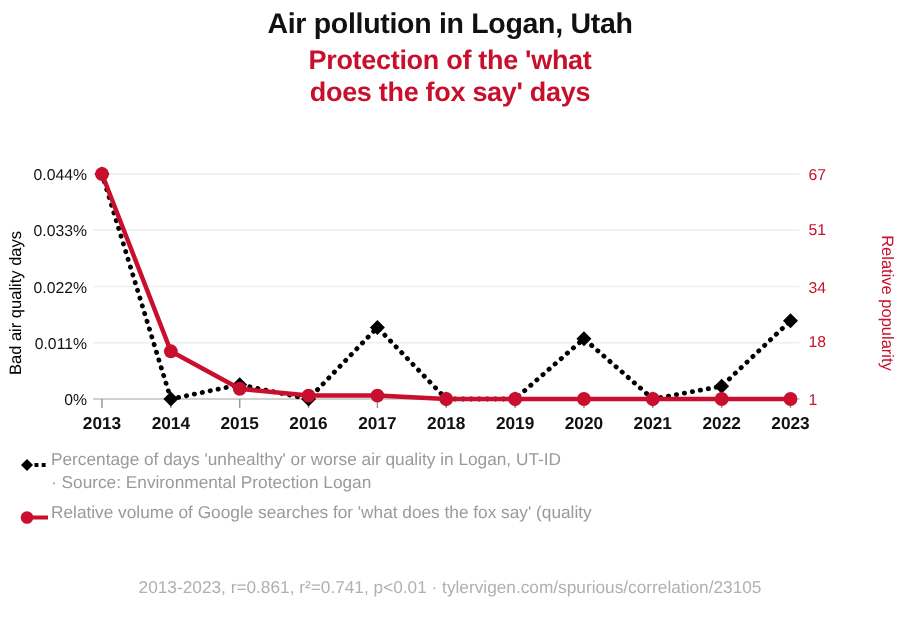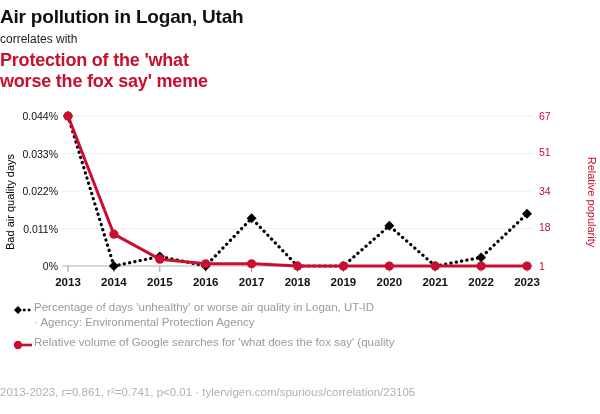--- a/index.html
+++ b/index.html
@@ -10,21 +10,21 @@
     width: 600px;
     height: 414px;
     background: #ffffff;
     font-family: "Liberation Sans", sans-serif;
     overflow: hidden;
     position: relative;
   }
 
   
   .titles {
-    text-align: left;
+    text-align: center;
     padding-top: 6px;
   }
   .title-main {
     font-size: 19px;
     font-weight: bold;
     color: #111111;
     line-height: 22px;
     letter-spacing: -0.2px;
   }
   .title-connector {
@@ -84,33 +84,33 @@
     line-height: 14.5px;
     max-width: 455px;
   }
 
   
   .footer {
     position: absolute;
     left: 0;
     top: 386px;
     width: 600px;
+    text-align: center;
     font-size: 11.5px;
     color: #b0b0b0;
   }
 </style>
 </head>
 <body>
 
 <div class="titles">
   <div class="title-main">Air pollution in Logan, Utah</div>
-  <div class="title-connector">correlates with</div>
   <div class="title-sub">
     <div>Protection of the 'what</div>
-    <div>worse the fox say' meme</div>
+    <div>does the fox say' days</div>
   </div>
 </div>
 
 <div class="chart-wrap">
   <svg class="chart-svg" id="chart-svg" width="600" height="196" viewBox="0 0 600 196">
     <g id="gridlines">
         <line x1="62" x2="533" y1="162" y2="162" stroke="#cccccc" stroke-width="1"></line>
         <line x1="62" x2="533" y1="124.5" y2="124.5" stroke="#eeeeee" stroke-width="1"></line>
         <line x1="62" x2="533" y1="87" y2="87" stroke="#eeeeee" stroke-width="1"></line>
         <line x1="62" x2="533" y1="49.499999999999986" y2="49.499999999999986" stroke="#eeeeee" stroke-width="1"></line>
@@ -192,21 +192,21 @@
 
   <div class="legend-row">
     <span class="legend-glyph">
       <svg width="26" height="16" viewBox="0 0 26 16">
         <path d="M6 8 L10 4 L14 8 L10 12 Z" fill="#000000"></path>
         <line x1="15" y1="8" x2="24" y2="8" stroke="#000000" stroke-width="2.6" stroke-dasharray="2.6 2.2" stroke-linecap="butt"></line>
       </svg>
     </span>
     <span class="legend-text">
       <span>Percentage of days 'unhealthy' or worse air quality in Logan, UT-ID</span><br>
-      <span>· Agency: Environmental Protection Agency</span>
+      <span>· Source: Environmental Protection Logan</span>
     </span>
   </div>
 
   <div class="legend-row">
     <span class="legend-glyph">
       <svg width="26" height="16" viewBox="0 0 26 16">
         <circle cx="10" cy="8" r="4.2" fill="#c8102e"></circle>
         <line x1="13" y1="8" x2="24" y2="8" stroke="#c8102e" stroke-width="2.6" stroke-linecap="butt"></line>
       </svg>
     </span>

